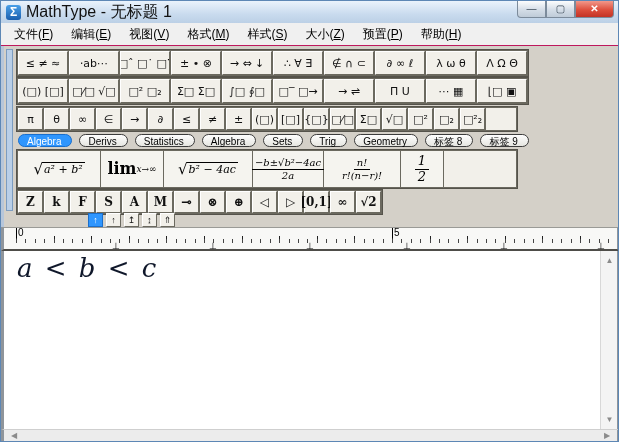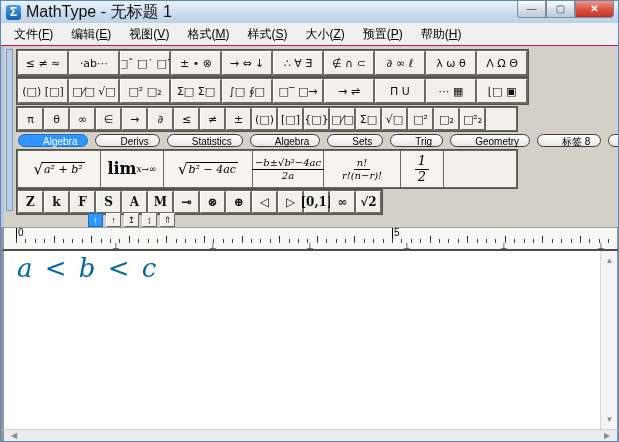--- a/index.html
+++ b/index.html
@@ -32,21 +32,21 @@
   .pal-btn{font-family:"DejaVu Sans",sans-serif;font-size:11px;width:50px;height:24px;padding:0;
     background:#f2f0ea;border:1px solid;border-color:#ffffff #6b695f #6b695f #ffffff;color:#111;
     display:flex;align-items:center;justify-content:center;white-space:nowrap;overflow:hidden;}
   .sm-btn{font-family:"DejaVu Sans",sans-serif;font-size:11px;width:25px;height:22px;padding:0;
     background:#f2f0ea;border:1px solid;border-color:#ffffff #6b695f #6b695f #ffffff;color:#111;
     display:flex;align-items:center;justify-content:center;white-space:nowrap;}
   .filler{background:#f2f0ea;flex:1;}
 
   
   .tabrow{position:absolute;left:14px;top:87px;height:15px;display:flex;gap:7px;align-items:center;}
-  .tab{font-size:10px;line-height:11px;height:13px;padding:1px 10px 0 24px;border:1px solid #3c3c3c;border-radius:7px;
+  .tab{font-size:10px;line-height:11px;height:13px;padding:1px 10px 0 8px;border:1px solid #3c3c3c;border-radius:7px;
     background:linear-gradient(#fefefe,#e6e6e1);color:#000;white-space:nowrap;}
   .tab.selected{background:#2f96fe;color:#fff;border-color:#1a6ecb;}
 
   
   .bigrow{position:absolute;left:12px;top:103px;height:40px;display:flex;gap:1px;background:#6b695f;border:1px solid #55534b;padding:1px;width:502px;}
   .tmpl-cell{background:#f5f4ef;border:none;height:36px;display:flex;align-items:center;justify-content:center;
     font-family:"DejaVu Serif",serif;font-style:italic;font-size:12px;color:#000;padding:0 6px;}
   .rad{font-style:normal;font-size:15px;margin-right:-1px;}
   .radbody{border-top:1px solid #000;padding:0 2px;font-size:11px;}
   .stack{display:inline-flex;flex-direction:row;align-items:center;line-height:1;}
@@ -73,21 +73,21 @@
   .ticks-minor{position:absolute;left:12px;right:8px;top:11px;height:4px;
     background:repeating-linear-gradient(to right,#444 0 1px,transparent 1px 9.4px);}
   .ticks-major{position:absolute;left:12px;right:8px;top:8px;height:7px;
     background:repeating-linear-gradient(to right,#222 0 1px,transparent 1px 37.6px);}
   .tabstop{position:absolute;bottom:-1px;font-size:9px;color:#000;line-height:8px;}
 
   
   .editor{position:absolute;left:0;top:250px;width:619px;height:178px;background:#fff;
     border-left:3px solid #8f959b;border-right:3px solid #8f959b;}
   .equation{position:absolute;left:13px;top:2px;font-family:"DejaVu Serif",serif;font-style:italic;
-    font-size:26px;color:#0369a1;letter-spacing:2px;}
+    font-size:26px;color:#0f172a;letter-spacing:2px;}
   .vscroll{position:absolute;right:0;top:0;width:17px;height:178px;background:#f4f4f4;border-left:1px solid #d8d8d8;}
   .varrow{position:absolute;left:0;width:17px;height:15px;text-align:center;font-size:8px;color:#8b8b8b;line-height:15px;}
   .varrow.up{top:2px;} .varrow.down{bottom:2px;}
 
   
   .hscroll{position:absolute;left:0;top:428px;width:619px;height:14px;background:#ececec;
     border-left:3px solid #8f959b;border-right:3px solid #8f959b;border-top:1px solid #cfcfcf;border-bottom:1px solid #8f959b;}
   .harrow{position:absolute;top:0;width:16px;height:12px;text-align:center;font-size:8px;color:#8b8b8b;line-height:12px;}
   .harrow.left{left:2px;} .harrow.right{right:2px;}
 </style>

